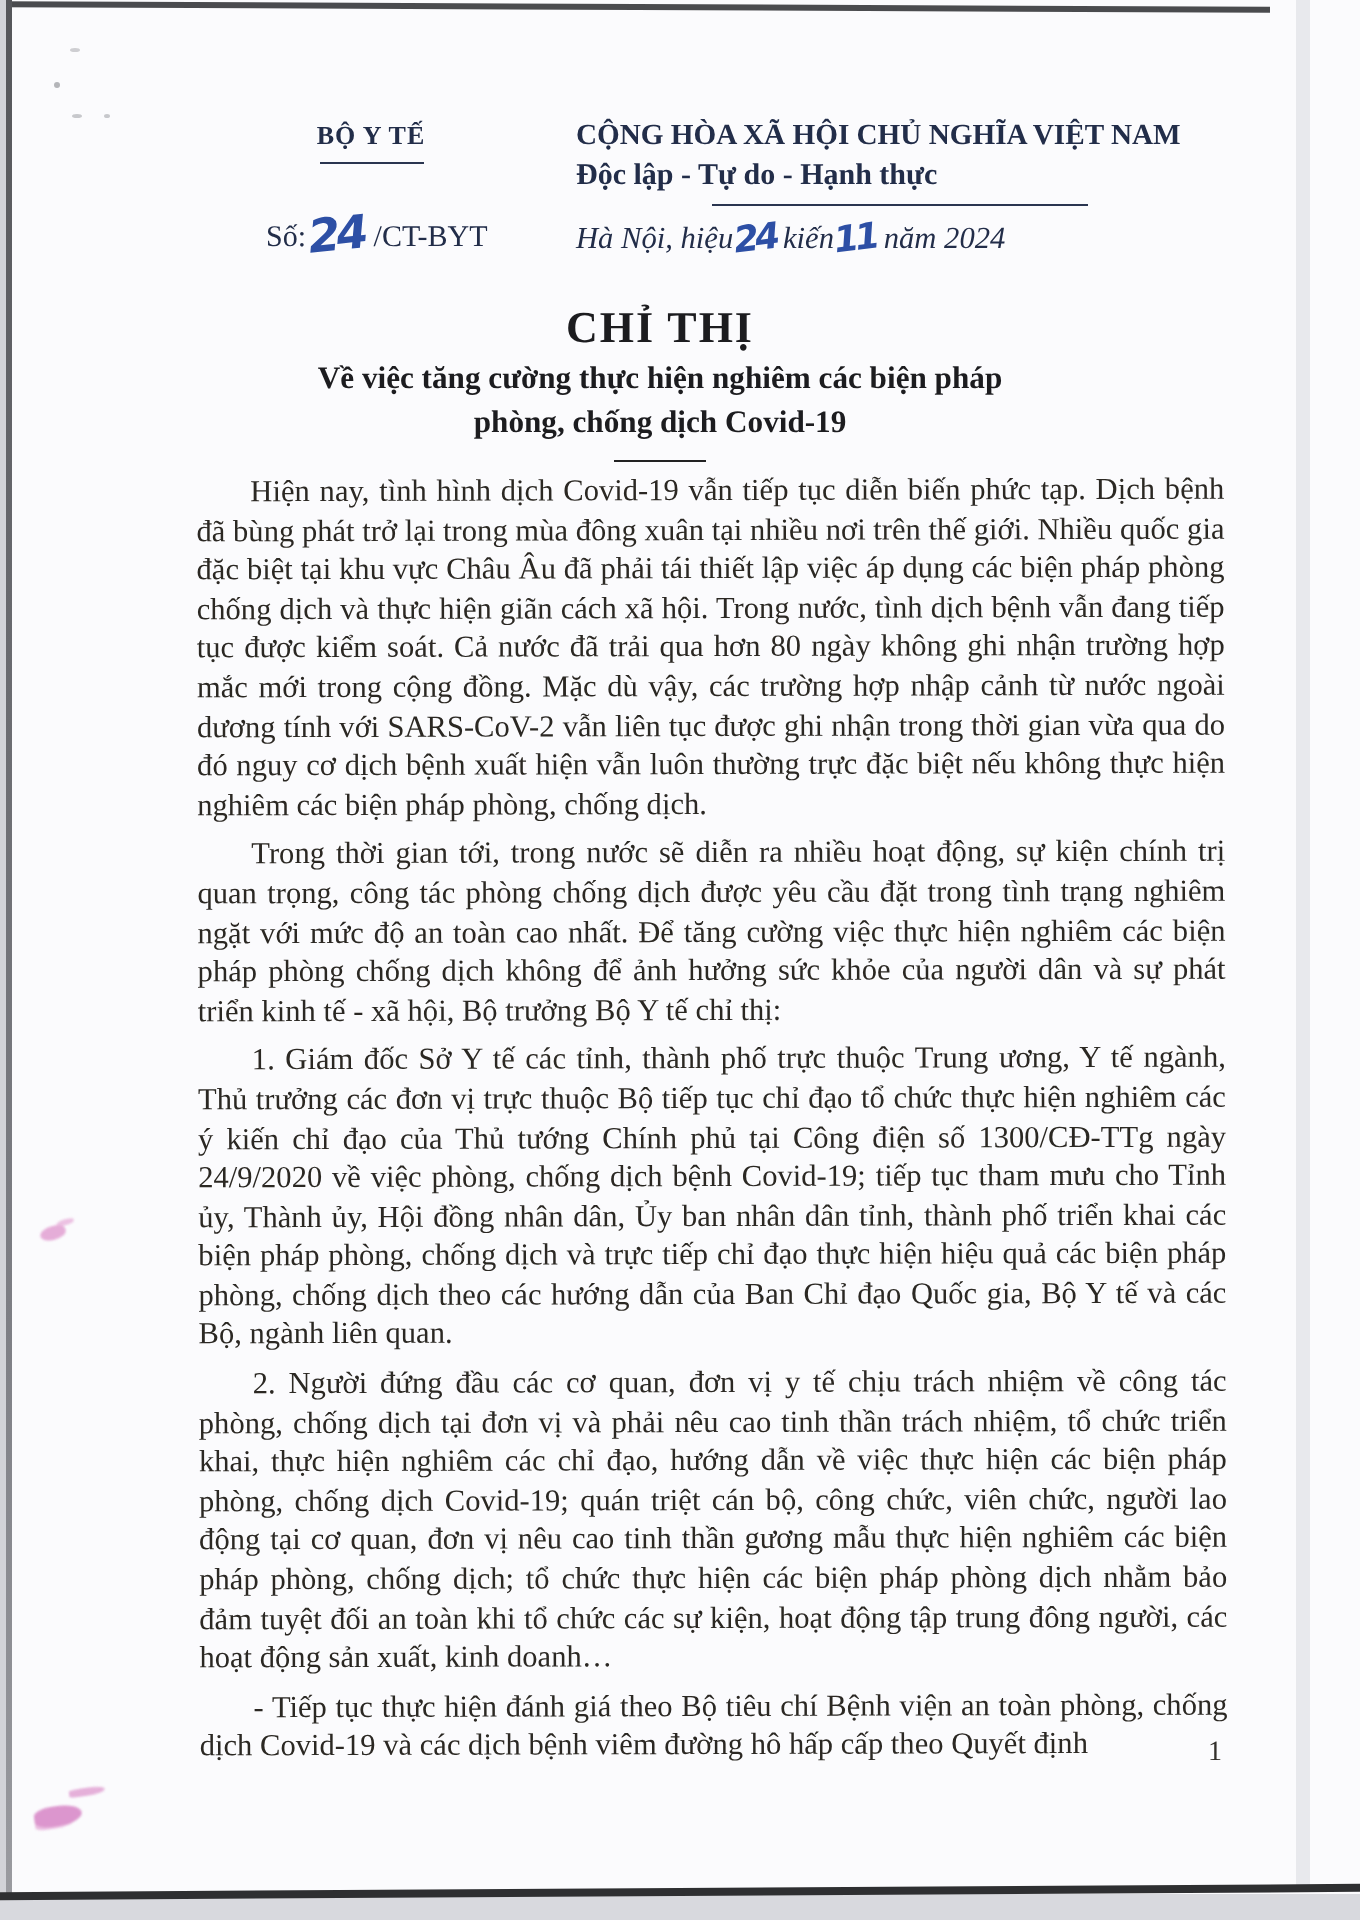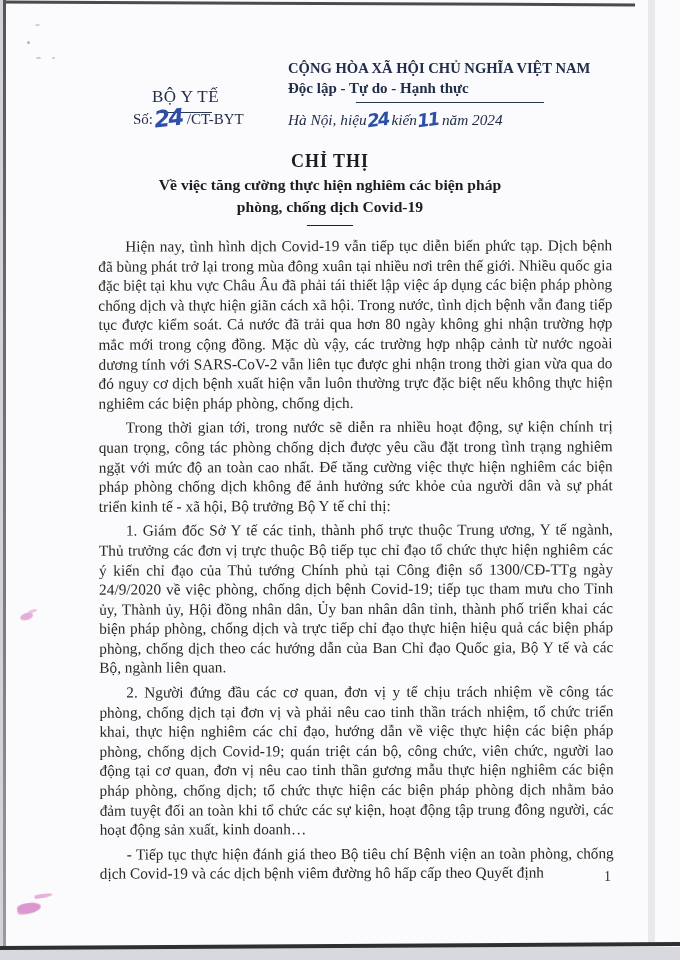--- a/index.html
+++ b/index.html
@@ -22,34 +22,34 @@
   .s3 { left:36px; top:57px; width:5px; height:2px; opacity:.4;}
   .s4 { left:52px; top:57px; width:3px; height:2px; opacity:.4;}
   .smudge { position:absolute; filter:blur(0.6px); }
   .smudge-a { left:20px; top:613px; width:13px; height:7px; background:#e2a0d2; border-radius:60% 40% 55% 45%;
               box-shadow:7px -4px 0 -2px #eab7de; transform:rotate(-12deg); opacity:.85; }
   .smudge-b { left:17px; top:903px; width:24px; height:10px; background:#d98cc9; border-radius:45% 55% 60% 40%;
               box-shadow:16px -10px 0 -3px #e3a8d6, -2px 3px 0 -2px #e8b6dd; transform:rotate(-8deg); opacity:.9; }
   
   .ink { color:#222d49; }
   .org-block { position:absolute; left:103px; top:60px; width:165px; text-align:center; }
-  .org-name { font-weight:normal; font-size:17px; letter-spacing:.5px;margin-top:27px; }
+  .org-name { font-weight:bold; font-size:13px; letter-spacing:.5px; }
   .org-rule { width:52px; height:0; border-top:1.6px solid #2a3550; margin:5px auto 0 auto; }
   .docnum { position:absolute; left:133px; top:111px; font-size:15px; white-space:nowrap; }
   .nation-block { position:absolute; left:288px; top:60px; width:324px; text-align:left; }
   .nation-l1 { font-weight:bold; font-size:14.6px; white-space:nowrap; }
   .nation-l2 { font-weight:bold; font-size:15px; margin-top:3px; }
   .nation-rule { width:188px; height:0; border-top:1.6px solid #2a3550; margin:5px auto 0 auto; }
   .dateline { margin-top:8px; font-style:italic; font-size:15.3px; white-space:nowrap; }
   .hand { font-family:"DejaVu Sans", sans-serif; font-style:italic; font-weight:bold; color:#2d4fa5; }
   .hand-so { display:inline-block; font-size:23px; line-height:10px; transform:rotate(-6deg) translateY(2px); letter-spacing:-2px; margin:0 1px; }
   .hand-date { display:inline-block; font-size:18px; line-height:10px; transform:rotate(-7deg) translateY(1px); letter-spacing:-2px; margin:0 0; }
   
   .title-block { position:absolute; left:0; top:151px; width:660px; text-align:center; color:#1c1c1f; }
-  .title-main { font-weight:bold; font-size:18px; letter-spacing:1px; }
+  .title-main { font-weight:bold; font-size:22px; letter-spacing:1px; }
   .title-sub { font-weight:bold; font-size:15.6px; line-height:22px; margin-top:2px; }
   .title-rule { width:46px; height:0; border-top:1.6px solid #222; margin:7px auto 0 auto; }
   
   .body-block { position:absolute; left:99px; top:236px; width:514px;
     font-size:15.3px; line-height:19.6px; color:#2b2823;
     text-align:justify; transform:rotate(-0.15deg); }
   .body-block p { margin:0 0 5px 0; text-indent:27px; }
   .pagenum { position:absolute; left:604px; top:869px; font-size:14px; color:#33302b; }
 </style>
 </head>

